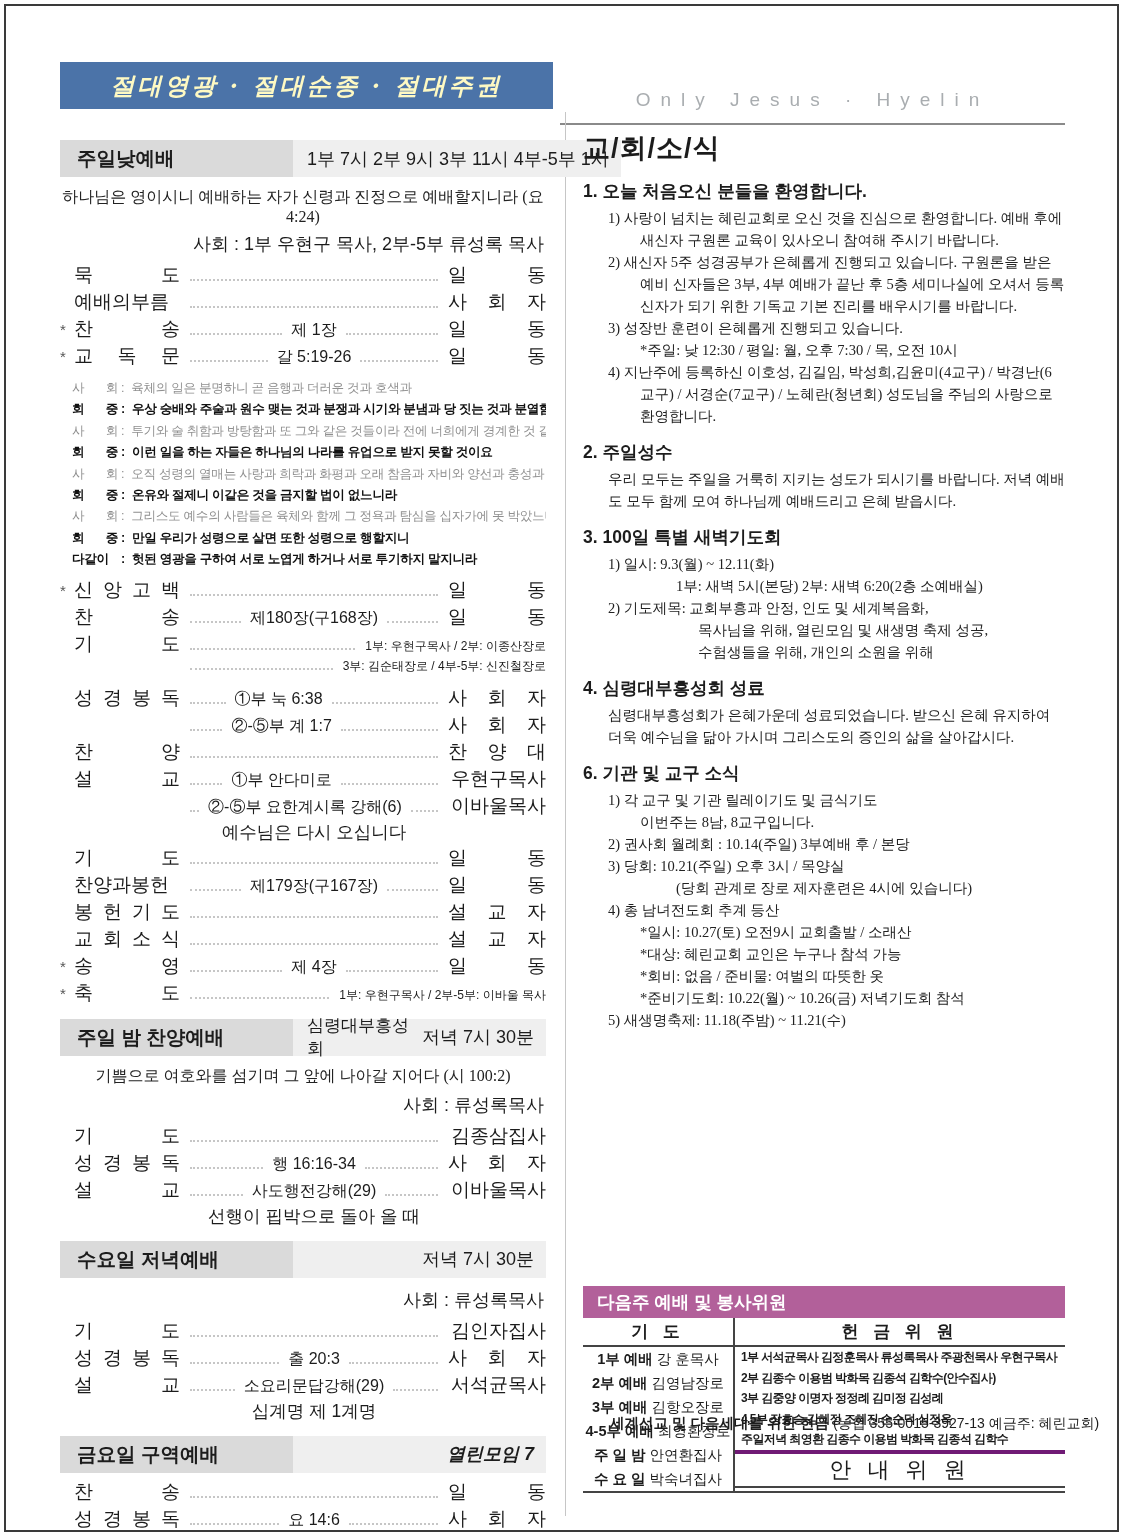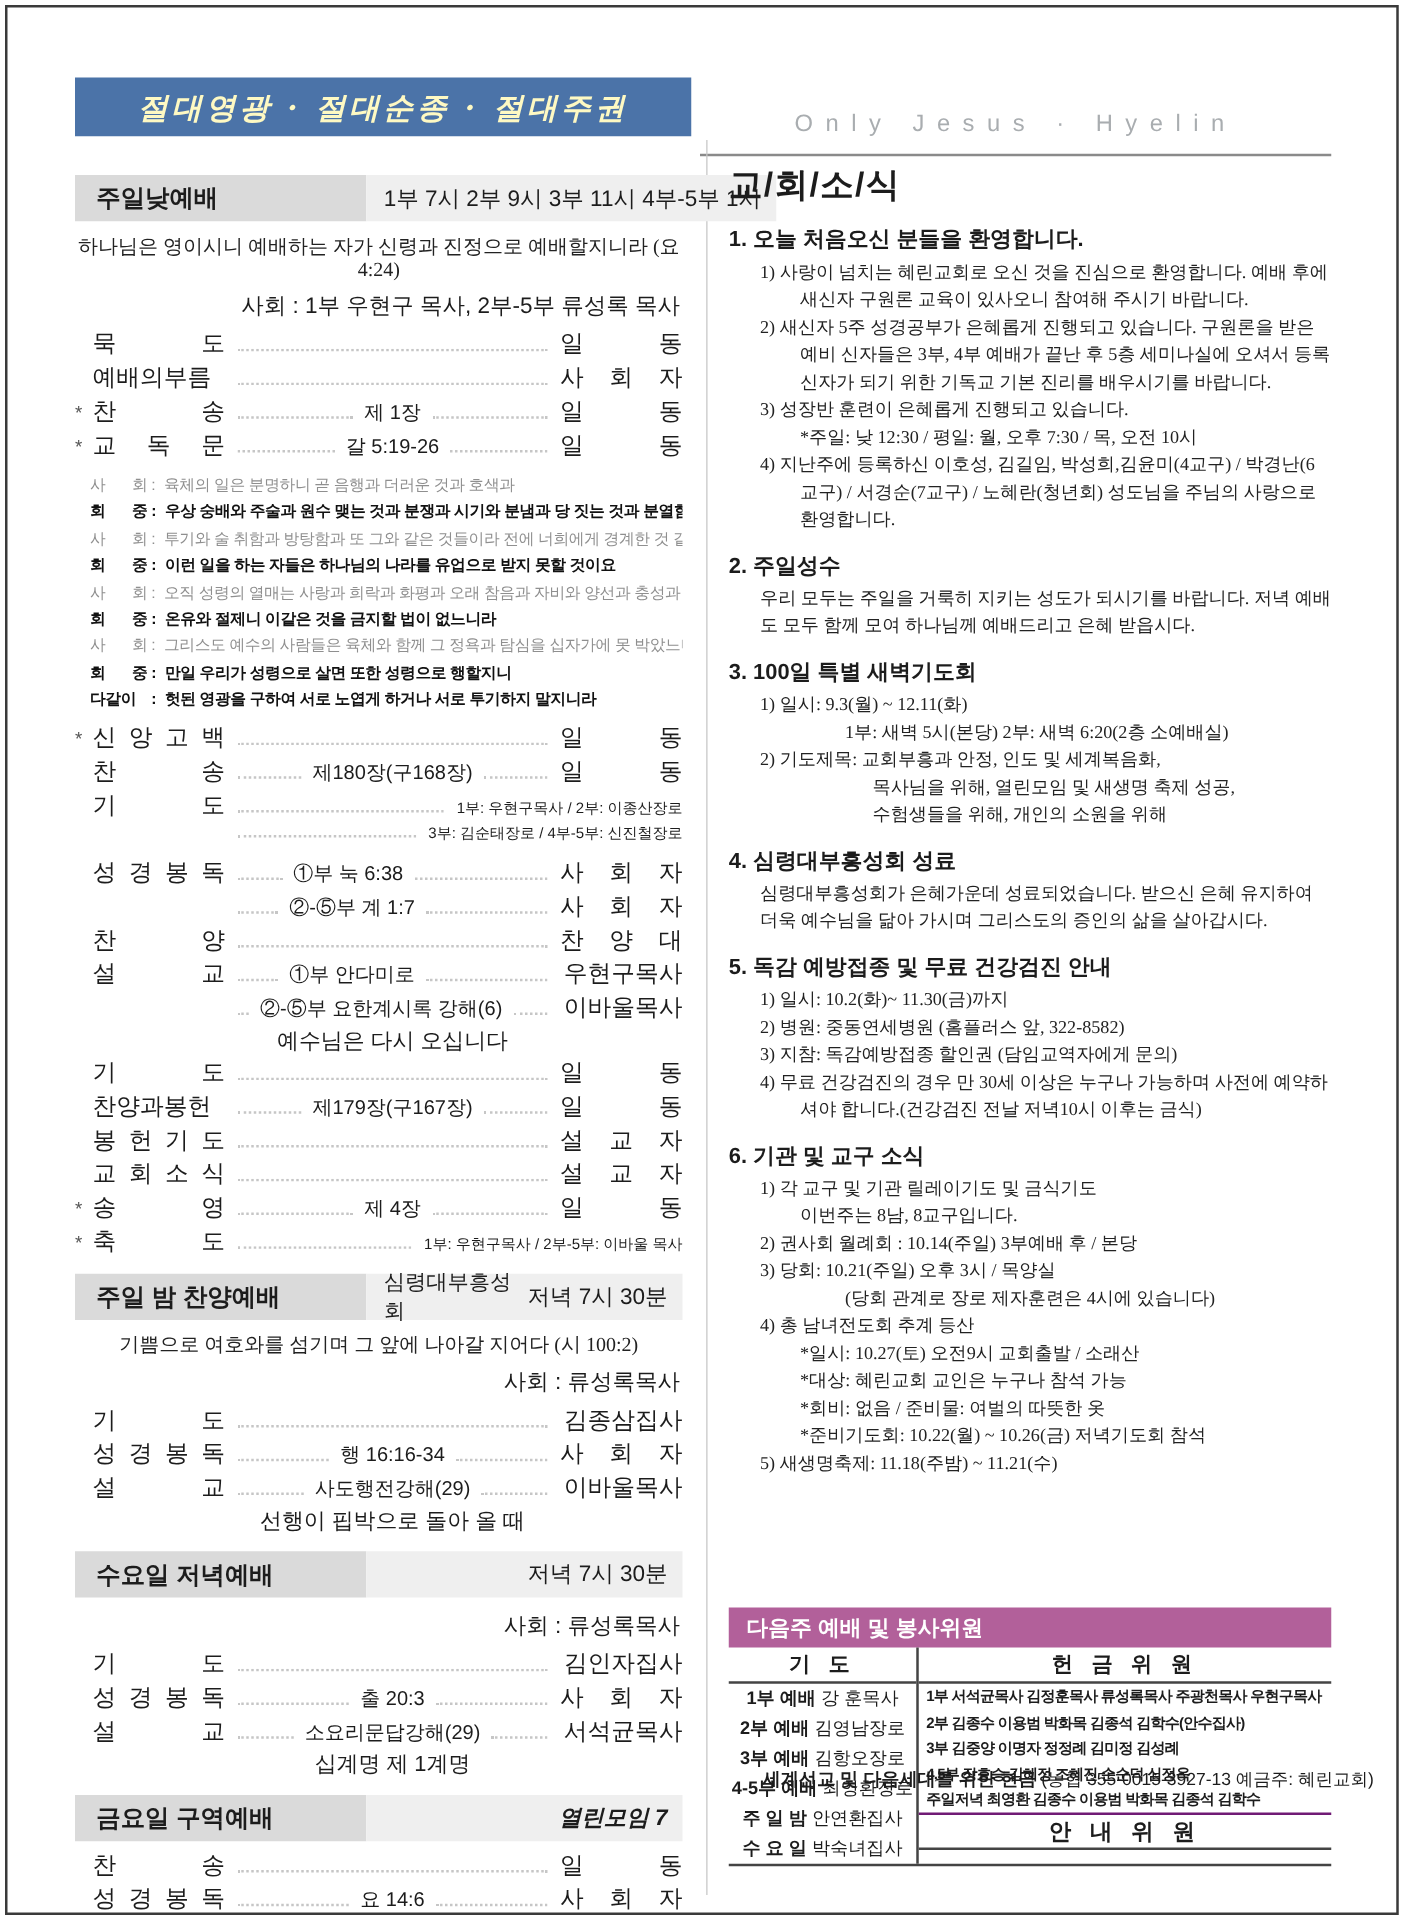--- a/index.html
+++ b/index.html
@@ -76,22 +76,22 @@
   .vt-grid{display:flex;border-bottom:2px solid #444;}
   .vt-left{width:150px;flex:none;border-right:2px solid #444;text-align:center;}
   .vt-right{flex:1;min-width:0;}
   .vt-colhead{font-weight:bold;font-size:17px;letter-spacing:5px;padding:2px 0;
               border-bottom:2px solid #444;text-align:center;}
   .vt-row{font-size:14.5px;line-height:24px;white-space:nowrap;}
   .vt-row b{font-weight:bold;}
   .vt-orow{font-size:12px;line-height:20.5px;font-weight:bold;letter-spacing:-0.6px;
            padding-left:6px;white-space:nowrap;overflow:hidden;}
   .vt-orow b{font-weight:bold;}
-  .vt-guide-head{border-top:2px solid #701a75;border-bottom:2px solid #444;font-weight:bold;
-                 font-size:18px;letter-spacing:5px;text-align:center;padding:1px 0;}
+  .vt-guide-head{border-top:4px solid #701a75;border-bottom:2px solid #444;font-weight:normal;
+                 font-size:22px;letter-spacing:5px;text-align:center;padding:1px 0;}
   .vt-guide{font-size:14px;padding:3px 0 4px 10px;white-space:nowrap;}
   .money-line{position:absolute;left:-10px;top:1288px;width:500px;text-align:left;
               font-size:14px;white-space:nowrap;margin-left:37px;}
   .money-line b{font-size:14.5px;}
 </style>
 </head>
 <body>
 
 <div class="page">
   <div class="page-border"></div>
@@ -482,27 +482,20 @@
           <div class="ni-t">3. 100일 특별 새벽기도회</div>
           <div class="ln i1">1) 일시: 9.3(월) ~ 12.11(화)</div>
           <div class="ln i3">1부: 새벽 5시(본당) 2부: 새벽 6:20(2층 소예배실)</div>
           <div class="ln i1">2) 기도제목: 교회부흥과 안정, 인도 및 세계복음화,</div>
           <div class="ln i4">목사님을 위해, 열린모임 및 새생명 축제 성공,</div>
           <div class="ln i4">수험생들을 위해, 개인의 소원을 위해</div>
         </div>
         <div class="news-item">
           <div class="ni-t">4. 심령대부흥성회 성료</div>
           <div class="ln i0">심령대부흥성회가 은혜가운데 성료되었습니다. 받으신 은혜 유지하여 더욱 예수님을 닮아 가시며 그리스도의 증인의 삶을 살아갑시다.</div>
-        </div>
-        <div class="news-item">
-          <div class="ni-t">5. 독감 예방접종 및 무료 건강검진 안내</div>
-          <div class="ln i1">1) 일시: 10.2(화)~ 11.30(금)까지</div>
-          <div class="ln i1">2) 병원: 중동연세병원 (홈플러스 앞, 322-8582)</div>
-          <div class="ln i1">3) 지참: 독감예방접종 할인권 (담임교역자에게 문의)</div>
-          <div class="ln i1">4) 무료 건강검진의 경우 만 30세 이상은 누구나 가능하며 사전에 예약하셔야 합니다.(건강검진 전날 저녁10시 이후는 금식)</div>
         </div>
         <div class="news-item">
           <div class="ni-t">6. 기관 및 교구 소식</div>
           <div class="ln i1">1) 각 교구 및 기관 릴레이기도 및 금식기도</div>
           <div class="ln i2">이번주는 8남, 8교구입니다.</div>
           <div class="ln i1">2) 권사회 월례회 : 10.14(주일) 3부예배 후 / 본당</div>
           <div class="ln i1">3) 당회: 10.21(주일) 오후 3시 / 목양실</div>
           <div class="ln i3">(당회 관계로 장로 제자훈련은 4시에 있습니다)</div>
           <div class="ln i1">4) 총 남녀전도회 추계 등산</div>
           <div class="ln i2">*일시: 10.27(토) 오전9시 교회출발 / 소래산</div>

